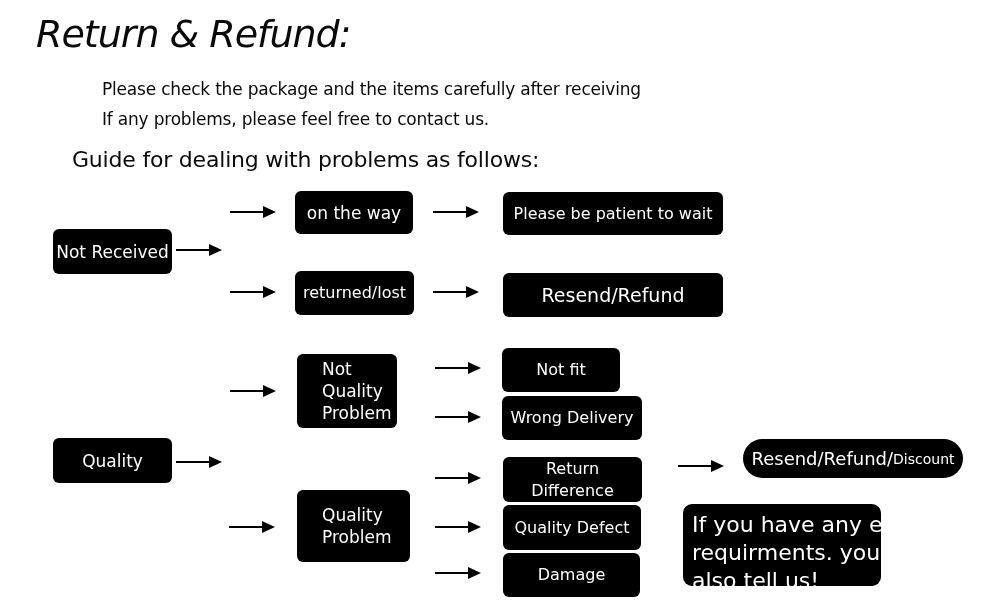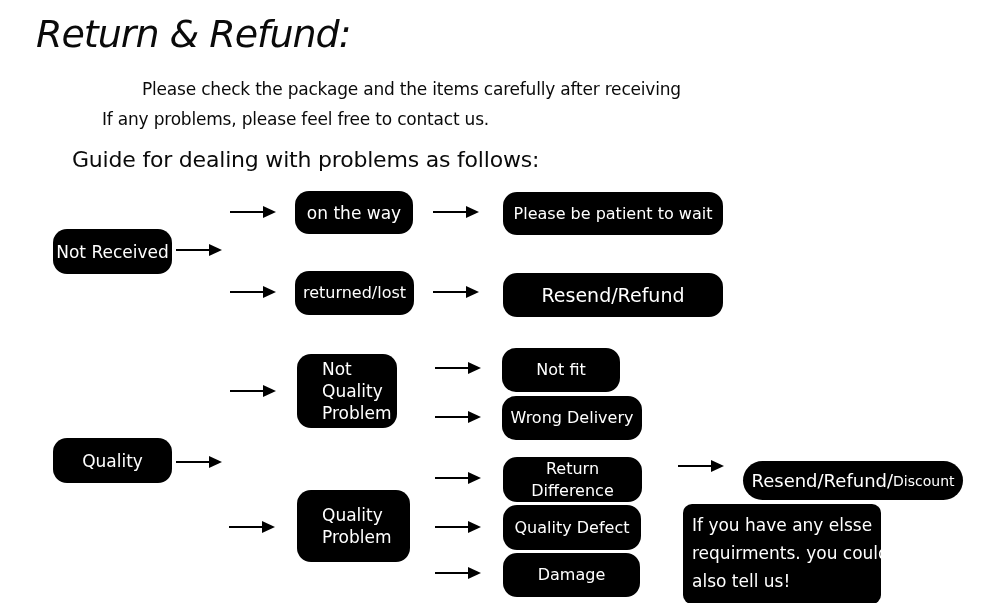--- a/index.html
+++ b/index.html
@@ -29,42 +29,42 @@
     font-style: italic;
   }
   .intro {
     position: absolute;
     margin: 0;
     font-size: 17px;
     letter-spacing: -0.2px;
     color: #0a0a0a;
     white-space: nowrap;
   }
-  .intro1 { left: 102px; top: 79px; margin-left: 40px; }
+  .intro1 { left: 102px; top: 79px; }
   .intro2 { left: 102px; top: 109px; }
   .guide {
     position: absolute;
     left: 72px;
     top: 147px;
     margin: 0;
     font-size: 22px;
     font-weight: 400;
     letter-spacing: -0.2px;
     color: #0a0a0a;
     white-space: nowrap;
     text-align: right;
   }
 
   
   .node {
     position: absolute;
     box-sizing: border-box;
     background: #000000;
     color: #ffffff;
-    border-radius: 14px;
+    border-radius: 6px;
     display: flex;
     align-items: center;
     justify-content: center;
     text-align: center;
     font-size: 16px;
     line-height: 22px;
     white-space: pre-line;
   }
   .node--left {
     justify-content: flex-start;
@@ -78,26 +78,26 @@
   #be-patient          { left: 503px; top: 192px; width: 220px; height: 43px; font-size: 16px; }
   #resend-refund       { left: 503px; top: 273px; width: 220px; height: 44px; font-size: 19px; }
   #not-quality-problem { left: 297px; top: 354px; width: 100px; height: 74px; font-size: 17px; padding-left: 25px; }
   #received            { left: 53px;  top: 438px; width: 119px; height: 45px; font-size: 17px; }
   #quality-problem     { left: 297px; top: 490px; width: 113px; height: 72px; font-size: 17px; padding-left: 25px; }
   #not-fit             { left: 502px; top: 348px; width: 118px; height: 44px; }
   #wrong-delivery      { left: 502px; top: 396px; width: 140px; height: 44px; }
   #color-difference    { left: 503px; top: 457px; width: 139px; height: 45px; }
   #quality-defect      { left: 503px; top: 505px; width: 138px; height: 45px; }
   #damage              { left: 503px; top: 553px; width: 137px; height: 44px; }
-  #resend-refund-discount { left: 743px; top: 461px; width: 220px; height: 39px; font-size: 18px; border-radius: 20px; }
+  #resend-refund-discount { left: 743px; top: 439px; width: 220px; height: 39px; font-size: 18px; border-radius: 20px; }
   #resend-refund-discount .rrd-small { font-size: 14px; }
   #extra-note {
-    left: 683px; top: 504px; width: 198px; height: 100px;
+    left: 683px; top: 504px; width: 198px; height: 82px;
     border-radius: 9px;
-    font-size: 17px;
+    font-size: 22px;
     line-height: 28px;
     padding: 7px 8px 0 9px;
     align-items: flex-start;
     justify-content: flex-start;
     text-align: left;
     white-space: pre;
   }
 
   
   .arrow {

